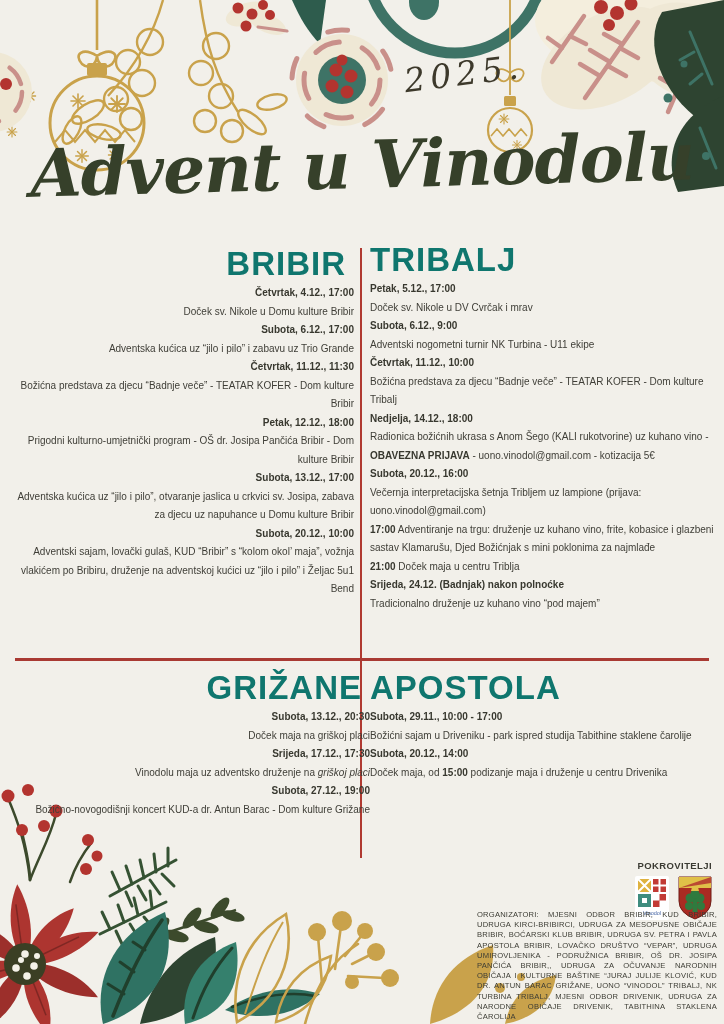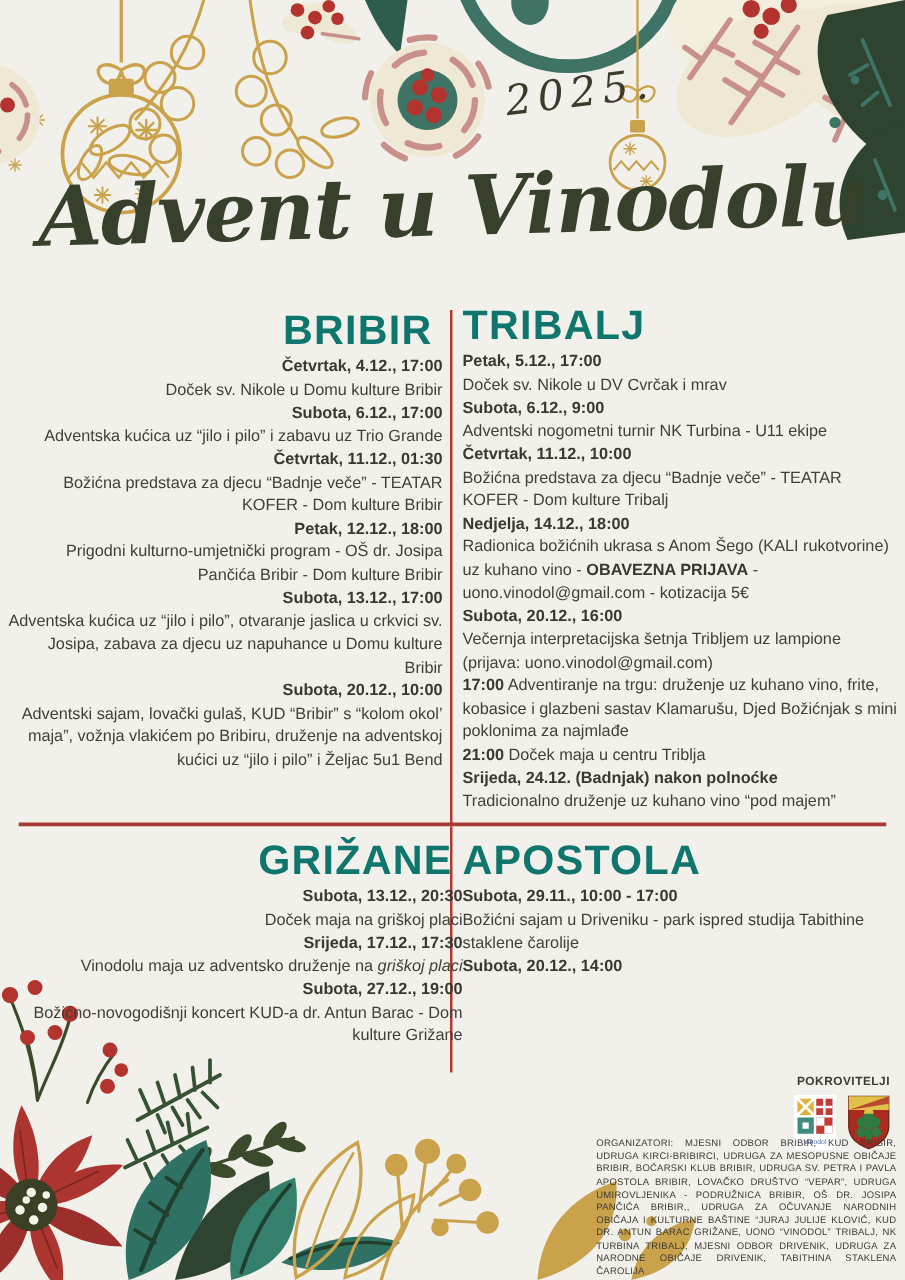--- a/index.html
+++ b/index.html
@@ -20,21 +20,21 @@
   .hline{position:absolute;left:15px;top:658px;width:694px;height:3px;background:#a93a33;z-index:1;}
   .cell{position:absolute;z-index:2;}
   .cell.right-al{text-align:right;}
   .cell.left-al{text-align:left;}
   .cell-bribir{left:6px;top:244px;width:348px;}
   .cell-tribalj{left:370px;top:240px;width:350px;}
   .cell-grizane{left:22px;top:668px;width:348px;}
   .cell-drivenik{left:370px;top:668px;width:348px;}
   .hdr{font-size:33px;font-weight:800;line-height:40px;letter-spacing:1px;color:#0f766e;}
   .right-al .hdr{padding-right:8px;}
-  .row{font-size:13px;line-height:18.5px;color:#3f3e37;}
+  .row{font-size:10px;line-height:18.5px;color:#3f3e37;}
   .row.date{font-weight:700;color:#38382f;}
   .row .b{font-weight:700;color:#38382f;}
   .row .i{font-style:italic;}
   .sponsors{position:absolute;top:860px;right:12px;z-index:3;text-align:right;padding-left:40px;}
   .sponsors-label{font-size:9.5px;font-weight:700;letter-spacing:.4px;color:#3b3b33;}
   .logos{display:flex;gap:9px;justify-content:flex-end;margin-top:5px;}
   .organizers{position:absolute;left:477px;top:910px;width:240px;z-index:3;margin:0;
               font-size:7.6px;line-height:10.2px;text-align:justify;color:#3c3c34;letter-spacing:.2px;}
   .organizers b{font-weight:400;}
 </style>
@@ -178,21 +178,21 @@
   <div class="vline vline-top"></div>
   <div class="hline"></div>
   <div class="vline vline-bottom"></div>
 
   <section class="cell cell-bribir right-al">
       <div class="hdr">BRIBIR</div>
       <div class="row date"><span>Četvrtak, 4.12., 17:00</span></div>
       <div class="row desc"><span>Doček sv. Nikole u Domu kulture Bribir</span></div>
       <div class="row date"><span>Subota, 6.12., 17:00</span></div>
       <div class="row desc"><span>Adventska kućica uz “jilo i pilo” i zabavu uz Trio Grande</span></div>
-      <div class="row date"><span>Četvrtak, 11.12., 01:30</span></div>
+      <div class="row date"><span>Četvrtak, 11.12., 11:30</span></div>
       <div class="row desc"><span>Božićna predstava za djecu “Badnje veče” - TEATAR KOFER - Dom kulture Bribir</span></div>
       <div class="row date"><span>Petak, 12.12., 18:00</span></div>
       <div class="row desc"><span>Prigodni kulturno-umjetnički program - OŠ dr. Josipa Pančića Bribir - Dom kulture Bribir</span></div>
       <div class="row date"><span>Subota, 13.12., 17:00</span></div>
       <div class="row desc"><span>Adventska kućica uz “jilo i pilo”, otvaranje jaslica u crkvici sv. Josipa, zabava za djecu uz napuhance u Domu kulture Bribir</span></div>
       <div class="row date"><span>Subota, 20.12., 10:00</span></div>
       <div class="row desc"><span>Adventski sajam, lovački gulaš, KUD “Bribir” s “kolom okol’ maja”, vožnja vlakićem po Bribiru, druženje na adventskoj kućici uz “jilo i pilo” i Željac 5u1 Bend</span></div>
     </section>
   <section class="cell cell-tribalj left-al">
       <div class="hdr">TRIBALJ</div>
@@ -218,20 +218,21 @@
       <div class="row date"><span>Srijeda, 17.12., 17:30</span></div>
       <div class="row desc"><span>Vinodolu maja uz adventsko druženje na </span><span class="i">griškoj placi</span></div>
       <div class="row date"><span>Subota, 27.12., 19:00</span></div>
       <div class="row desc"><span>Božićno-novogodišnji koncert KUD-a dr. Antun Barac - Dom kulture Grižane</span></div>
     </section>
   <section class="cell cell-drivenik left-al">
       <div class="hdr">APOSTOLA</div>
       <div class="row date"><span>Subota, 29.11., 10:00 - 17:00</span></div>
       <div class="row desc"><span>Božićni sajam u Driveniku - park ispred studija Tabithine staklene čarolije</span></div>
       <div class="row date"><span>Subota, 20.12., 14:00</span></div>
+      <div class="row desc"><span>Doček maja, od </span><span class="b">15:00</span><span> podizanje maja i druženje u centru Drivenika</span></div>
     </section>
 
   <div class="sponsors">
     <div class="sponsors-label">POKROVITELJI</div>
     <div class="logos">
       <svg width="34" height="44" viewBox="0 0 34 44">
         <rect x="0" y="0" width="34" height="44" rx="2" fill="#ffffff"></rect>
         <rect x="3" y="3" width="13" height="13" fill="#dfb23f"></rect>
         <path d="M3,3 L16,16 M16,3 L3,16" stroke="#fff" stroke-width="2"></path>
         <rect x="18" y="3" width="13" height="13" fill="#c23b35"></rect>

